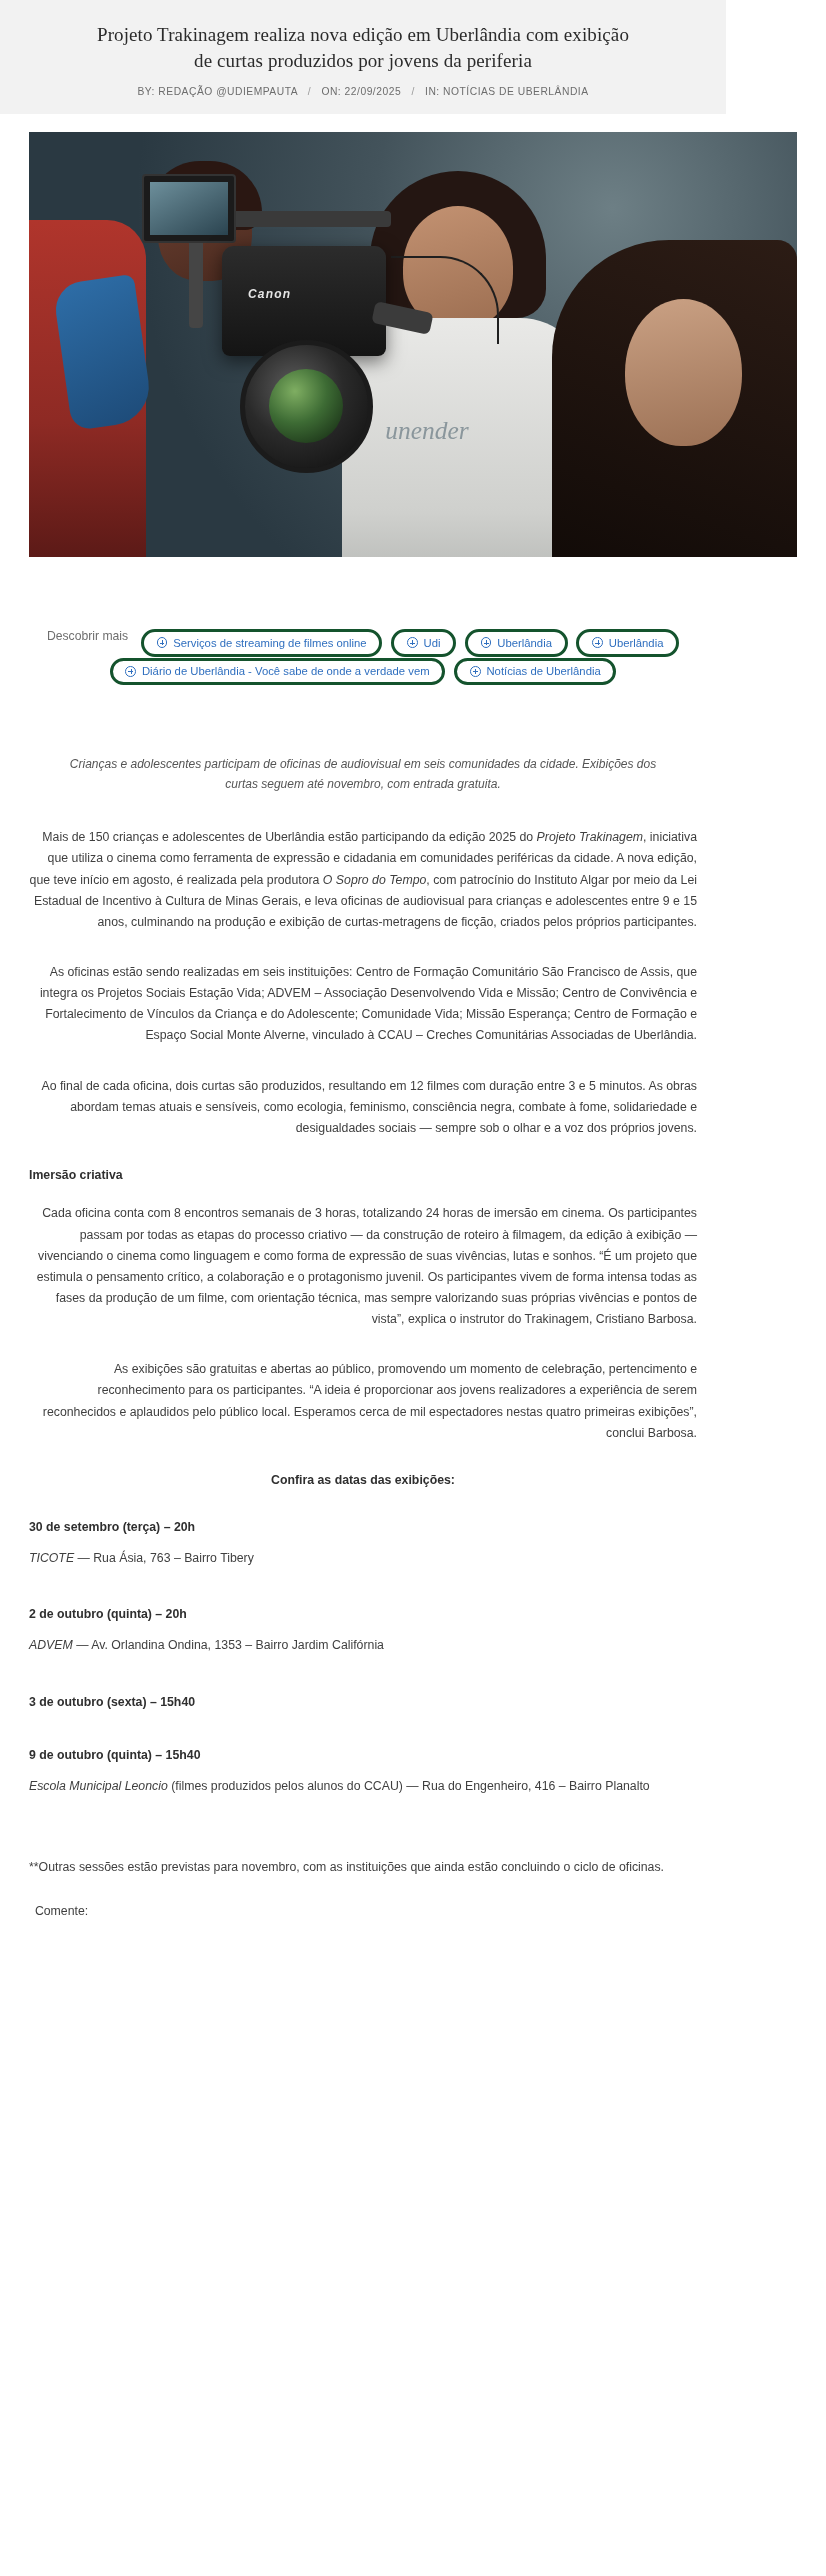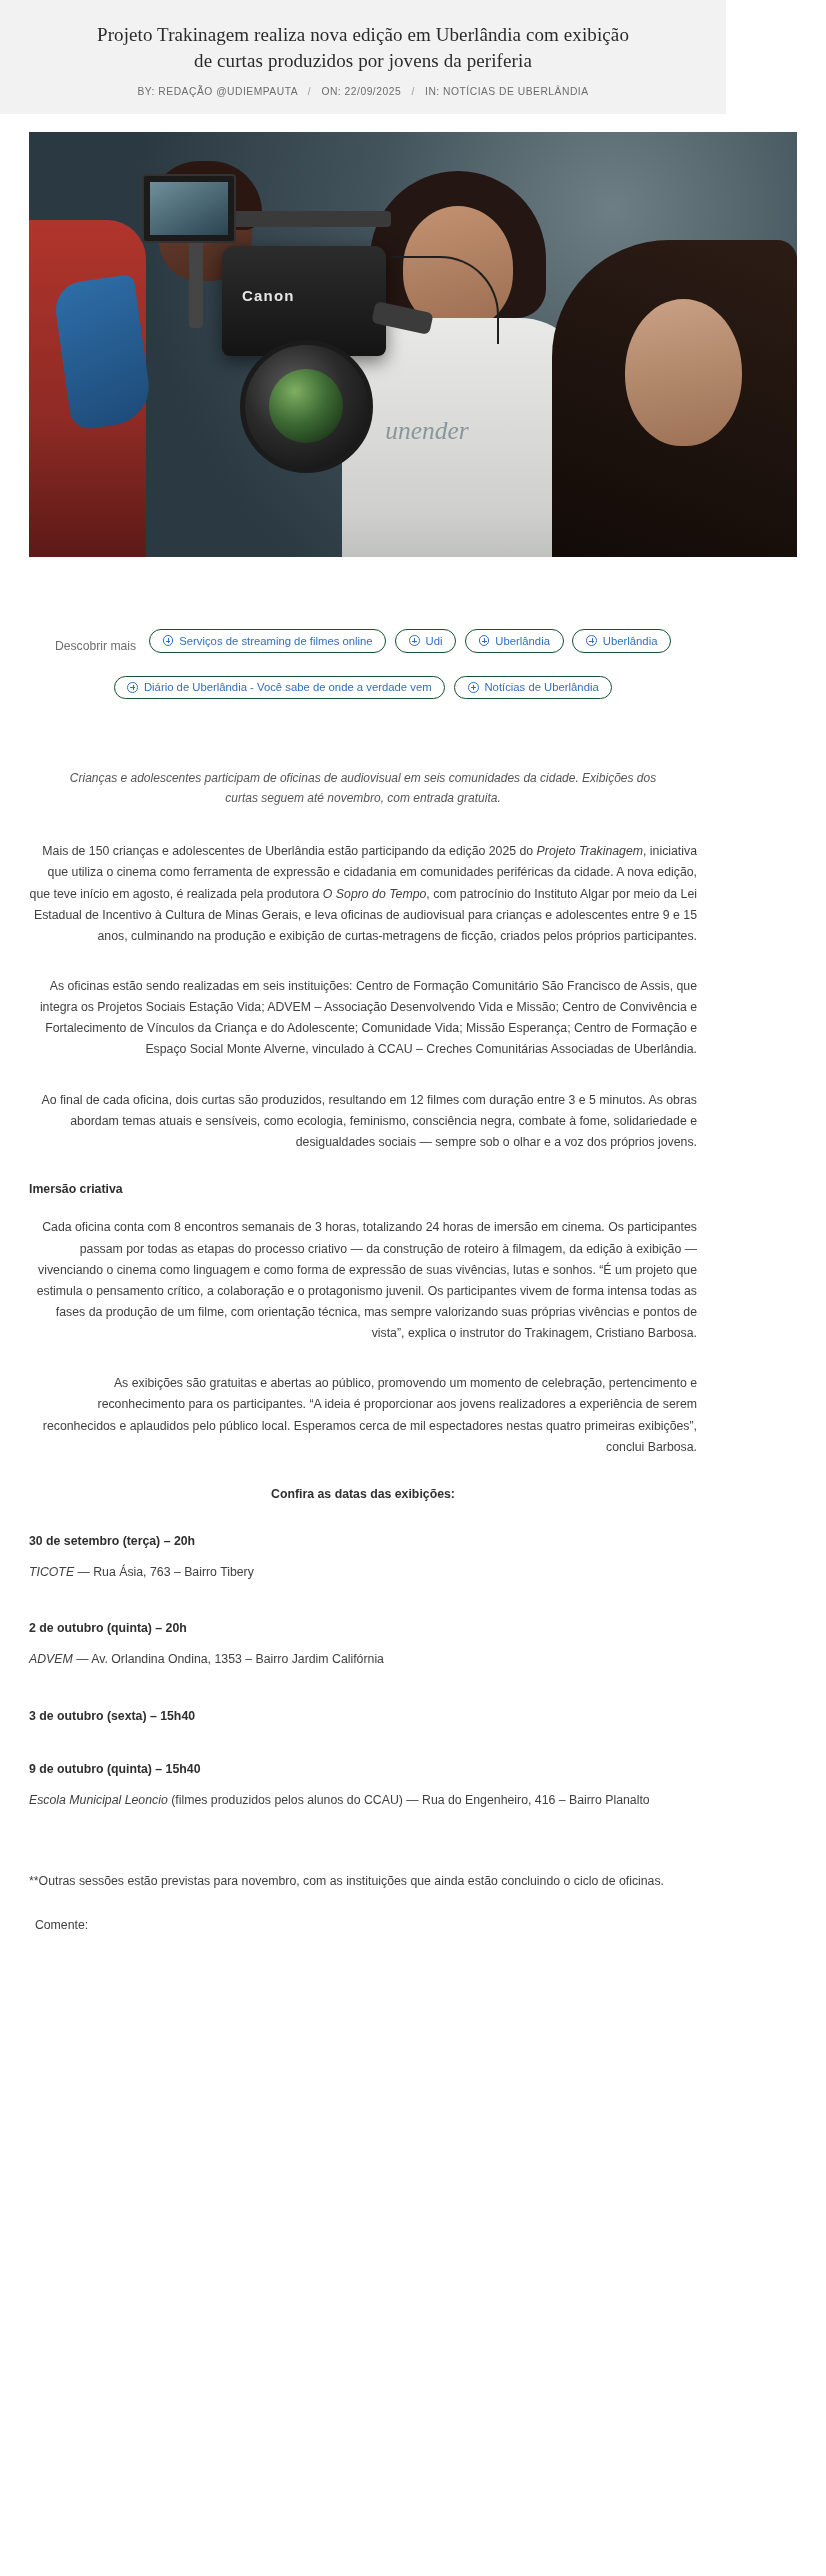--- a/index.html
+++ b/index.html
@@ -122,23 +122,23 @@
   .hero-camera {
     position: absolute; left: 117px; top: 114px; width: 313px; height: 225px;
   }
   .cam-body {
     position: absolute; left: 76px; top: 0; width: 164px; height: 110px;
     background: linear-gradient(180deg, #2c2c2c 0%, #141414 100%);
     border-radius: 11.7px 11.7px 7.8px 7.8px;
     box-shadow: 0 5.9px 17.6px rgba(0,0,0,.5);
   }
   .cam-brand {
-    position: absolute; left: 96px; top: 41px;
-    color: #e6e6e6; font-size: 15px; letter-spacing: 1.2px;
-    font-family: "Liberation Sans", sans-serif; font-weight: bold;
+    position: absolute; left: 102px; top: 41px;
+    color: #e6e6e6; font-size: 12px; letter-spacing: 1.2px;
+    font-family: "Liberation Sans", sans-serif; font-weight: bold; font-style: italic;
   }
   .cam-lens-outer {
     position: absolute; left: 94px; top: 94px; width: 133px; height: 133px;
     border-radius: 50%;
     background: radial-gradient(circle at 40% 35%, #5c5c5c 0%, #2a2a2a 45%, #0d0d0d 100%);
     border: 5.9px solid #1b1b1b;
   }
   .cam-lens-inner {
     position: absolute; left: 123px; top: 123px; width: 74px; height: 74px;
     border-radius: 50%;
@@ -172,34 +172,34 @@
 
   
   .discover {
     margin: 72px 29px 0 29px;
     text-align: center;
   }
   .discover-row {
     display: flex;
     flex-wrap: wrap;
     justify-content: center;
-    align-items: flex-end;
+    align-items: flex-start;
     gap: 8.8px 8.8px;
-    margin-bottom: 23px;
+    margin-bottom: 1px;
   }
   .discover-label {
     font-size: 12.2px;
     color: #6e6e6e;
     margin-right: 3.9px;
   }
   .chip {
     display: inline-flex;
     align-items: center;
     gap: 5.9px;
-    border: 1px solid #14532d;
+    border: 3px solid #14532d;
     color: #2f6fbf;
     border-radius: 19.6px;
     padding: 4.9px 12.7px;
     font-size: 11.3px;
     background: #fff;
     white-space: nowrap;
     cursor: pointer;
   }
   .chip .plus {
     display: inline-block;

